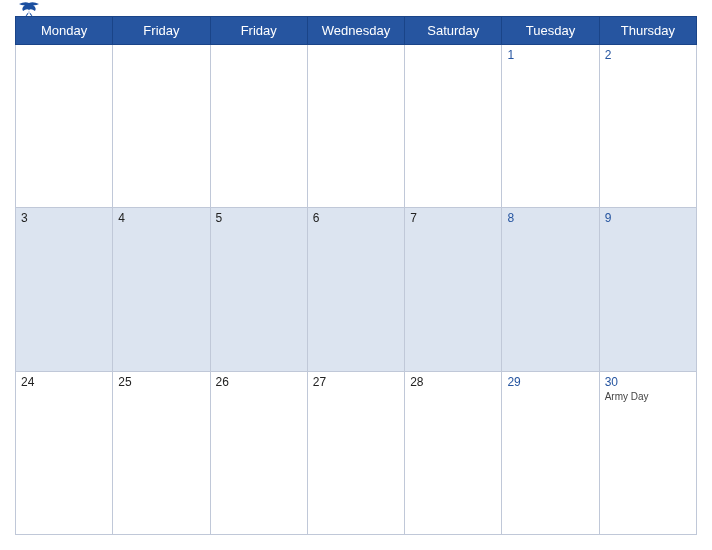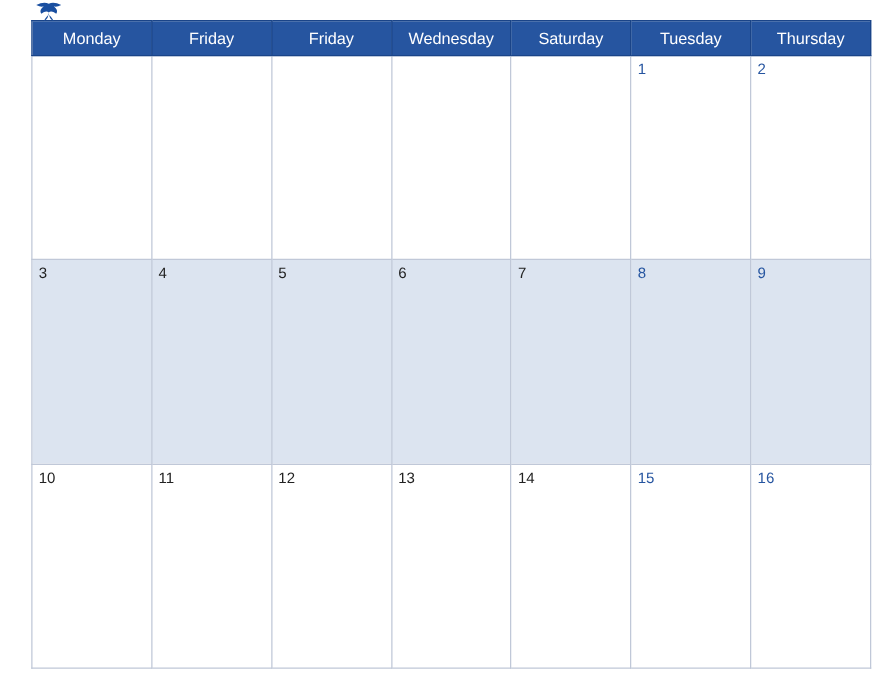--- a/index.html
+++ b/index.html
@@ -6,21 +6,21 @@
     body {
       font-family: Arial, sans-serif;
       background: #fff;
       width: 712px;
       height: 550px;
       overflow: hidden;
     }
     .calendar-wrapper {
       width: 712px;
       height: 550px;
-      padding: 10px 15px 15px 25px;
+      padding: 10px 15px 15px 15px;
       display: flex;
       flex-direction: column;
       justify-content: flex-end;
     }
     .header {
       display: flex;
       align-items: center;
       justify-content: center;
       position: relative;
       margin-bottom: 6px;
@@ -171,36 +171,37 @@
           </td>
           <td>
             <div class="day-number weekend">8</div>
           </td>
           <td>
             <div class="day-number weekend">9</div>
           </td>
         </tr>
         <tr>
           <td>
-            <div class="day-number">10</div>
-          </td>
-          <td>
-            <div class="day-number">11</div>
-          </td>
-          <td>
-            <div class="day-number">12</div>
-          </td>
-          <td>
-            <div class="day-number">13</div>
-          </td>
-          <td>
-            <div class="day-number">14</div>
-          </td>
-          <td>
-            <div class="day-number weekend">15</div>
-          </td>
-          <td>
-            <div class="day-number weekend">16</div>
+            <div class="day-number">24</div>
+          </td>
+          <td>
+            <div class="day-number">25</div>
+          </td>
+          <td>
+            <div class="day-number">26</div>
+          </td>
+          <td>
+            <div class="day-number">27</div>
+          </td>
+          <td>
+            <div class="day-number">28</div>
+          </td>
+          <td>
+            <div class="day-number weekend">29</div>
+          </td>
+          <td>
+            <div class="day-number weekend">30</div>
+            <div class="event-text">Army Day</div>
           </td>
         </tr>
       </tbody>
   </table>
 </div>
 
 </body></html>

